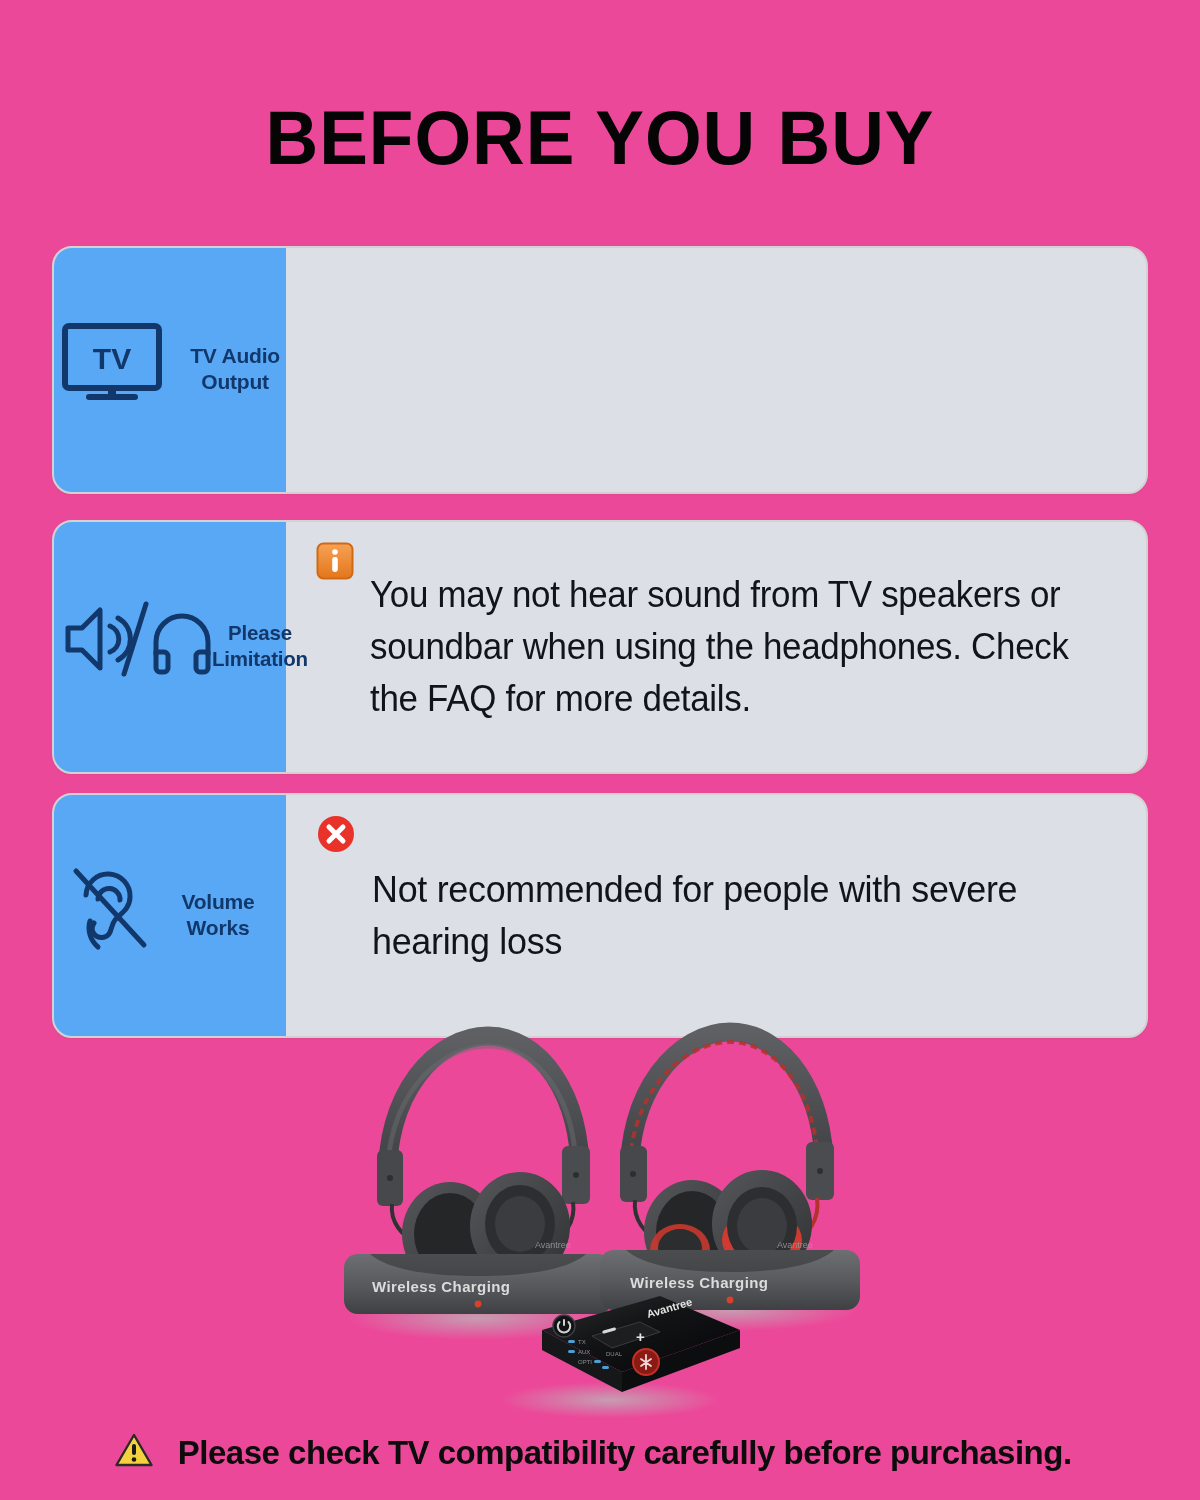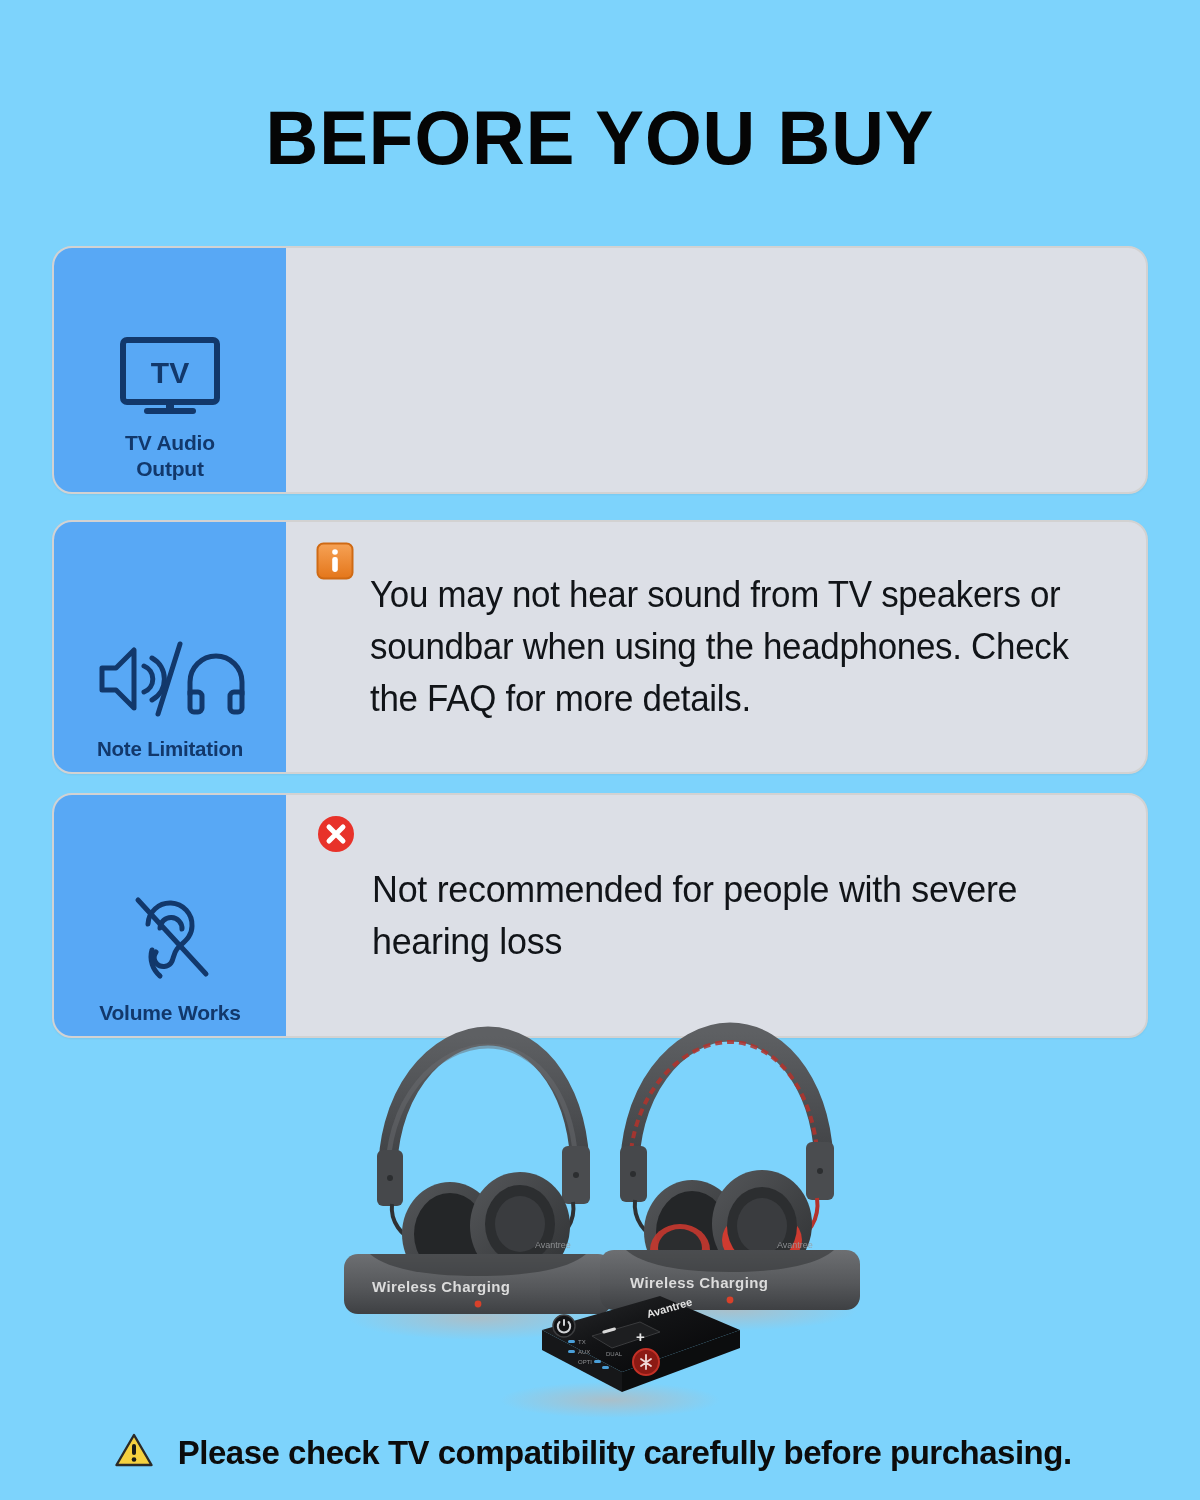--- a/index.html
+++ b/index.html
@@ -9,21 +9,21 @@
     height: 1500px;
     background: #e7e7e7;
     font-family: "Liberation Sans", "DejaVu Sans", sans-serif;
     overflow: hidden;
   }
 
   .page {
     position: relative;
     width: 1200px;
     height: 1500px;
-    background: #7dd3fc;
+    background: #ec4899;
   }
 
   
   .title {
     position: absolute;
     top: 96px;
     left: 0;
     width: 1200px;
     text-align: center;
     font-size: 76px;
@@ -50,23 +50,23 @@
   }
   #card-1 { top: 246px; height: 248px; }
   #card-2 { top: 520px; height: 254px; }
   #card-3 { top: 793px; height: 245px; }
 
   .card-left {
     width: 232px;
     flex: 0 0 232px;
     background: #58a8f5;
     display: flex;
-    flex-direction: column;
+    flex-direction: row;
     align-items: center;
-    justify-content: flex-end;
+    justify-content: space-between;
     padding: 8px 6px 10px;
   }
 
   .left-icon {
     display: block;
     margin-bottom: 10px;
   }
 
   .left-label {
     color: #12386b;
@@ -165,21 +165,21 @@
           <path d="M50 30 a14 14 0 0 1 0 26" stroke="#12386b" stroke-width="5" stroke-linecap="round"></path>
           <path d="M58 22 a24 24 0 0 1 0 42" stroke="#12386b" stroke-width="5" stroke-linecap="round"></path>
 
           <line x1="86" y1="8" x2="64" y2="78" stroke="#12386b" stroke-width="5" stroke-linecap="round"></line>
 
           <path d="M96 58 V46 a26 26 0 0 1 52 0 V58" stroke="#12386b" stroke-width="5" stroke-linecap="round"></path>
           <path d="M96 56 h8 a4 4 0 0 1 4 4 v12 a4 4 0 0 1 -4 4 h-4 a4 4 0 0 1 -4 -4 z" stroke="#12386b" stroke-width="5" stroke-linejoin="round"></path>
           <path d="M140 56 h8 v16 a4 4 0 0 1 -4 4 h-4 a4 4 0 0 1 -4 -4 v-12 a4 4 0 0 1 4 -4 z" stroke="#12386b" stroke-width="5" stroke-linejoin="round"></path>
         </svg>
       </span>
-      <div class="left-label">Note Limitation</div>
+      <div class="left-label">Please Limitation</div>
     </div>
     <div class="card-right">
       <span class="status-icon">
         <svg width="38" height="38" viewBox="0 0 38 38">
           <defs>
             <linearGradient id="og" x1="0" y1="0" x2="0" y2="1">
               <stop offset="0%" stop-color="#f9a košar"></stop>
               <stop offset="0%" stop-color="#f6a256"></stop>
               <stop offset="100%" stop-color="#e4761a"></stop>
             </linearGradient>

